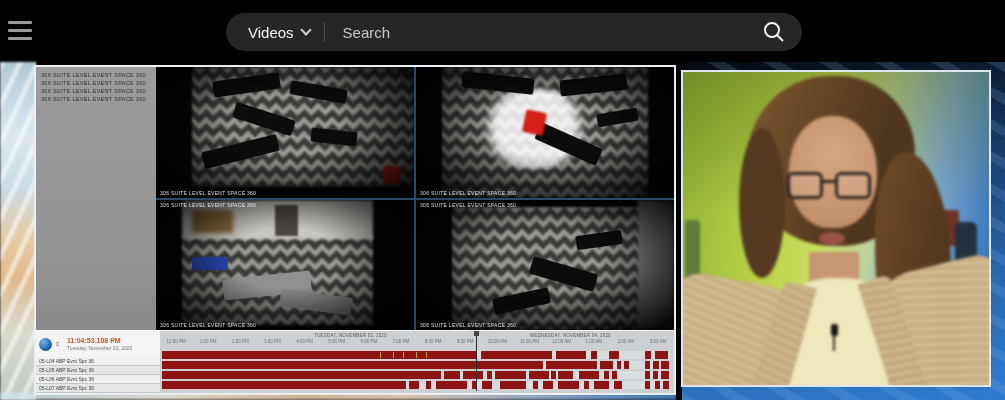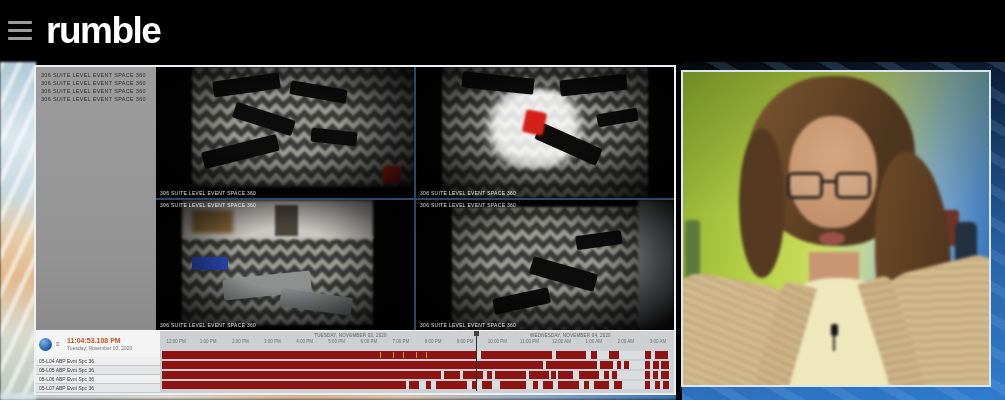--- a/index.html
+++ b/index.html
@@ -158,21 +158,34 @@
 </style>
 </head>
 <body>
 
 <div class="header">
   <div class="hamburger">
       <i></i>
       <i></i>
       <i></i>
     </div>
-  <div class="logo">rumble</div>
+  <div class="searchpill">
+    <div class="cat">
+      <span class="cat-label">Videos</span>
+      <span class="chev"></span>
+    </div>
+    <div class="pill-div"></div>
+    <div class="search-text">Search</div>
+    <div class="mag">
+      <svg viewBox="0 0 24 24" width="24" height="24">
+          <circle cx="10" cy="10" r="7" fill="none" stroke="#f0f0f0" stroke-width="2"></circle>
+          <line x1="15" y1="15" x2="21" y2="21" stroke="#f0f0f0" stroke-width="2"></line>
+        </svg>
+    </div>
+  </div>
 </div>
 
 <div class="video">
   <div class="left-backdrop"></div>
   <div class="bottom-blur"></div>
   <div class="anchor-backdrop"></div>
 
   <div class="cctv">
     <div class="cctv-sidebar" id="side-list">
         <div class="side-line">306 SUITE LEVEL EVENT SPACE 360</div>

